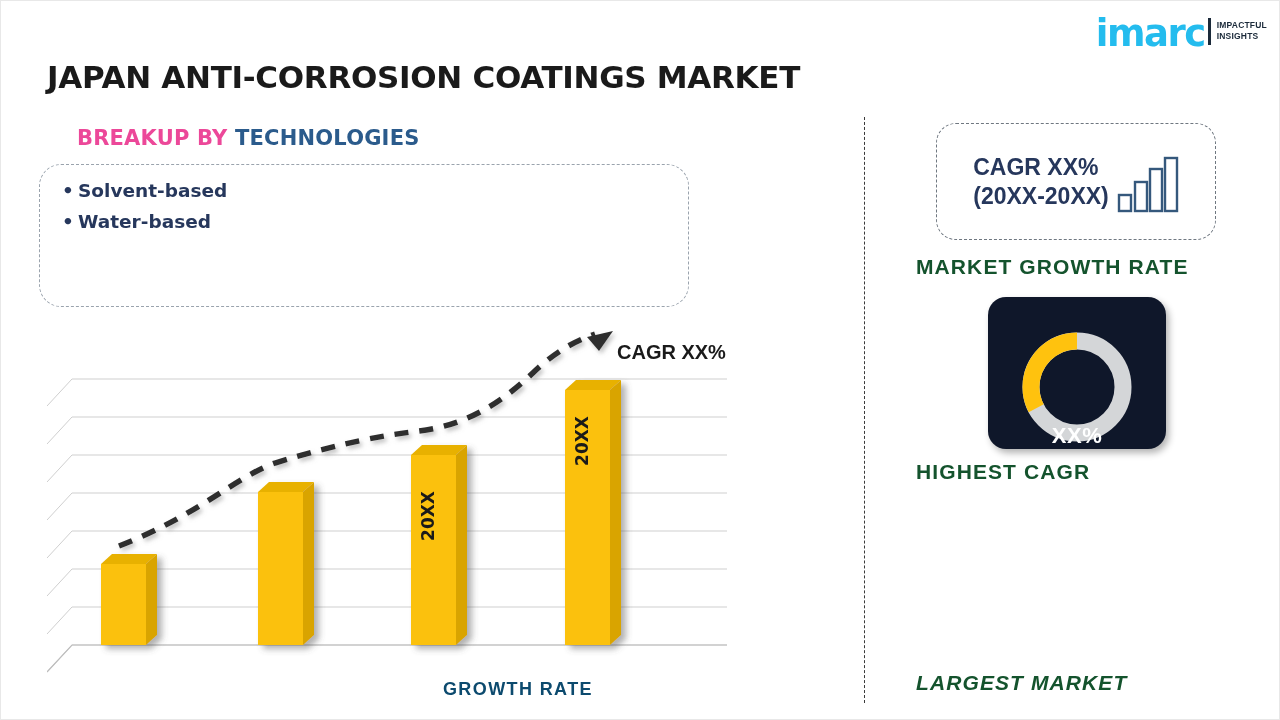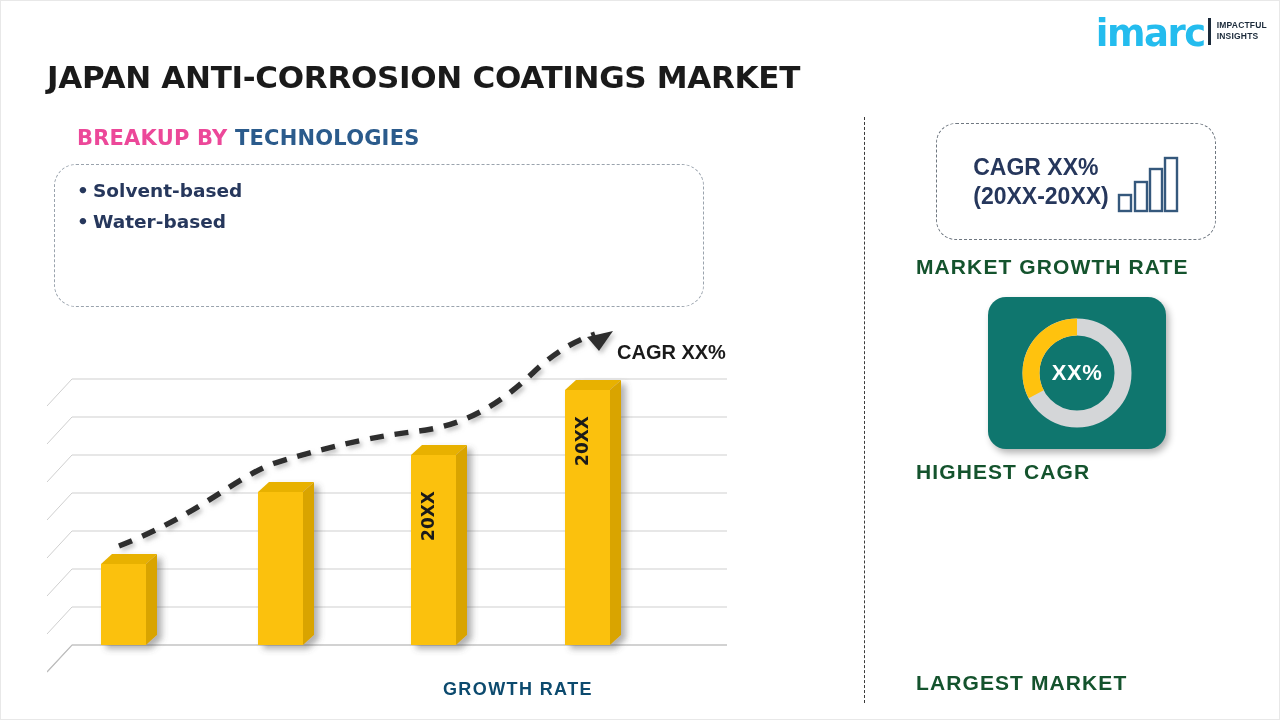--- a/index.html
+++ b/index.html
@@ -79,21 +79,21 @@
     font-weight: bold;
     letter-spacing: 0.2px;
     white-space: nowrap;
   }
   .sub-dark { color: #ec4899; }
   .sub-blue { color: #2b5b8c; }
 
   
   #tech-box {
     position: absolute;
-    left: 53px;
+    left: 38px;
     top: 163px;
     width: 650px;
     height: 143px;
     border: 1.6px dashed #9aa3ad;
     border-radius: 22px;
     box-sizing: border-box;
   }
   #tech-list {
     position: absolute;
     left: 22px;
@@ -197,31 +197,31 @@
     text-align: left;
     font-family: "Liberation Sans", sans-serif;
     font-size: 21px;
     font-weight: bold;
     color: #14532d;
     letter-spacing: 1.1px;
     white-space: nowrap;
   }
   #caption-growth { left: 915px; top: 254px; }
   #caption-cagr   { left: 915px; top: 459px; }
-  #caption-market { left: 915px; top: 670px; }
+  #caption-market { left: 915px; top: 670px; font-style: italic; }
 
   .donut-card {
     position: absolute;
     width: 178px;
     height: 152px;
-    background: #0f766e;
+    background: #0f172a;
     border-radius: 18px;
     box-shadow: 3px 4px 7px rgba(0,0,0,0.30);
     display: flex;
-    align-items: center;
+    align-items: flex-end;
     justify-content: center;
   }
   #card-cagr   { left: 987px; top: 296px; }
   #card-market { left: 987px; top: 508px; }
   .donut-center-text {
     position: absolute;
     font-family: "Liberation Sans", sans-serif;
     font-size: 22px;
     font-weight: bold;
     color: #ffffff;

